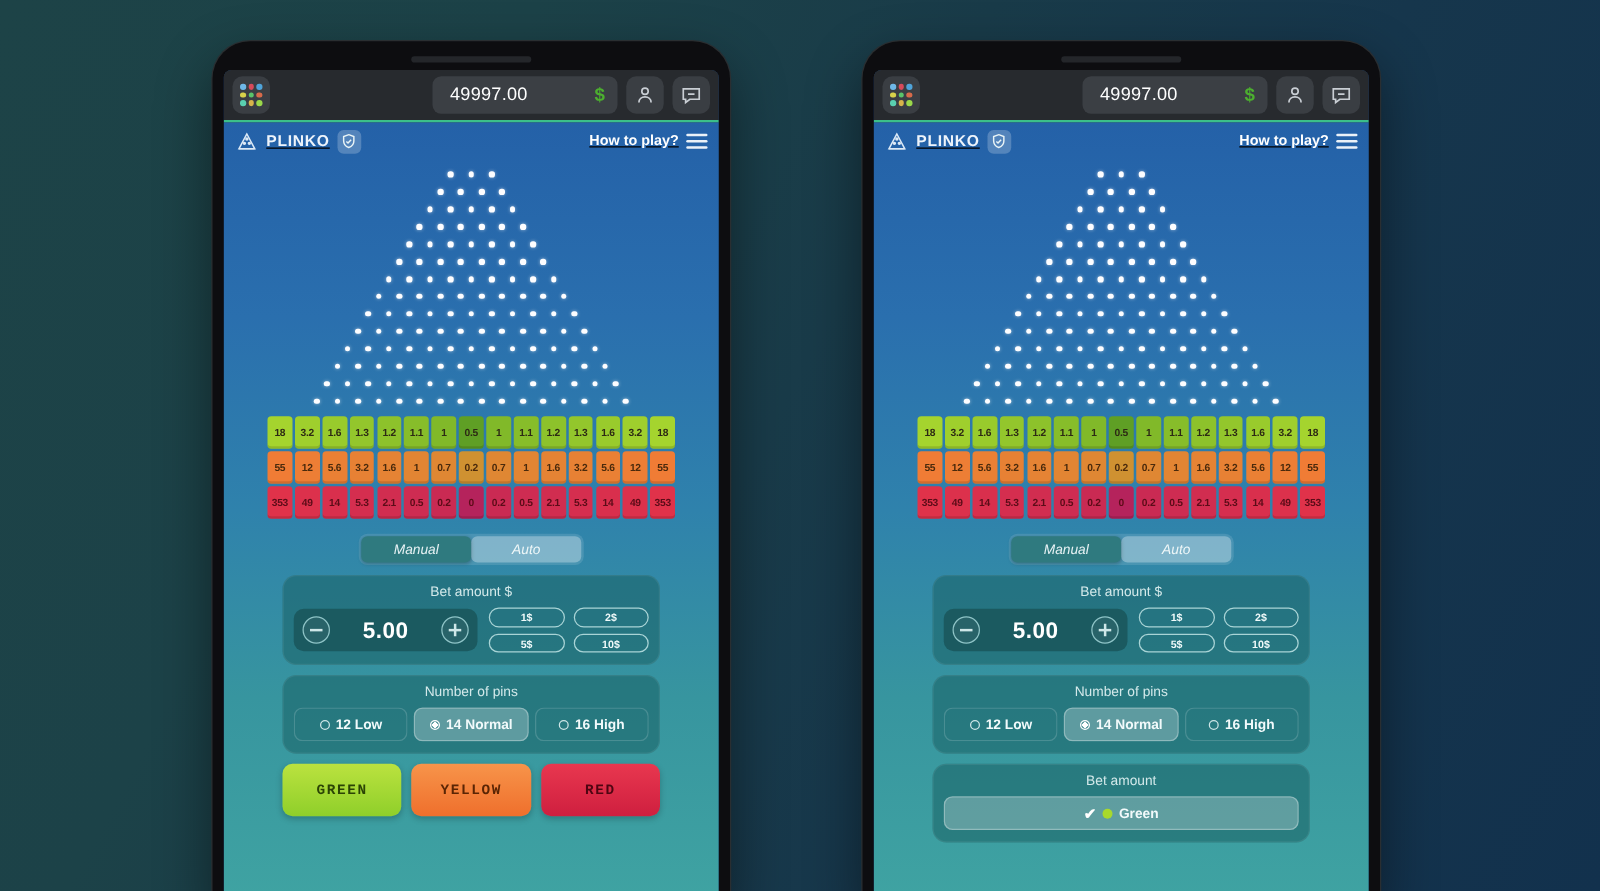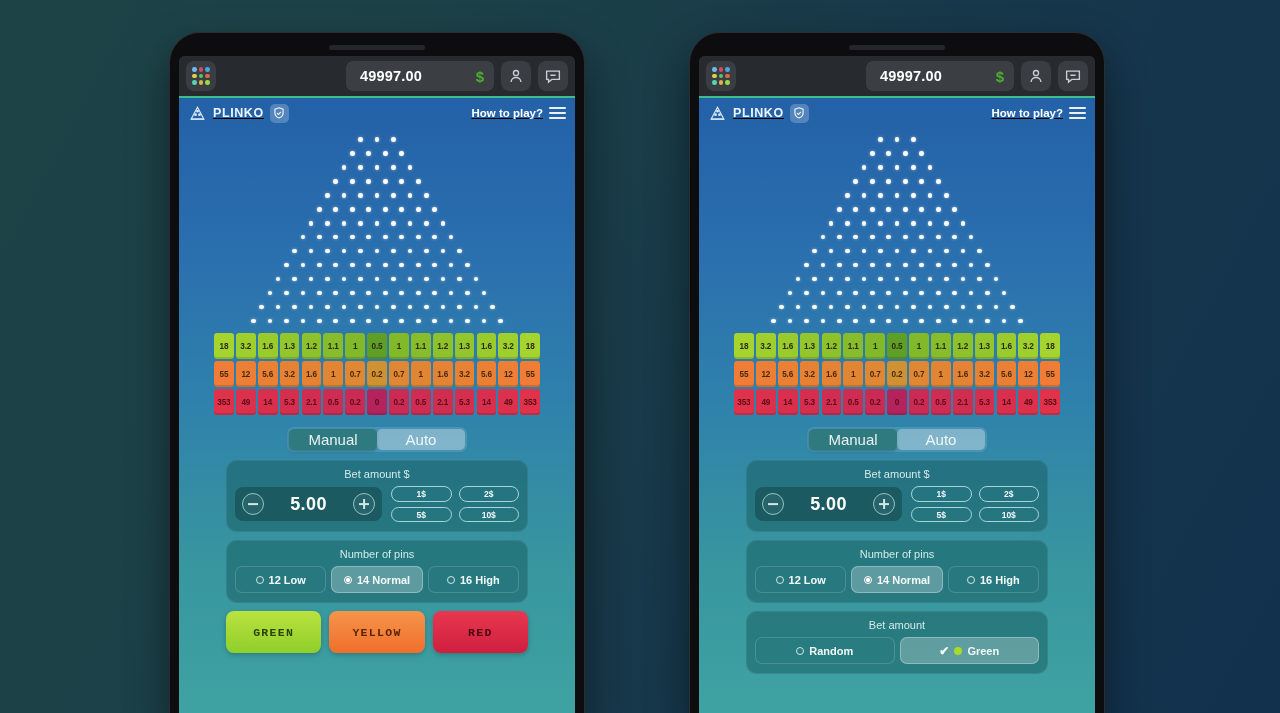--- a/index.html
+++ b/index.html
@@ -23,21 +23,21 @@
 
   
   .topbar { height:42px; background:#272a2e; display:flex; align-items:center; padding:0 7px; gap:7px;
             border-bottom:2px solid #3bbf8a; }
   .grid-btn { width:30px; height:30px; border-radius:8px; background:#3a3e43;
     display:grid; grid-template-columns:repeat(3,1fr); grid-template-rows:repeat(3,1fr);
     gap:2px; padding:6px; flex:0 0 auto; }
   .grid-btn i { border-radius:50%; display:block; }
   .balance { margin-left:auto; width:148px; height:30px; border-radius:7px; background:#3b3f44;
     display:flex; align-items:center; justify-content:space-between; padding:0 10px 0 14px; }
-  .balance .amt { color:#fff; font-weight:bold; font-size:14.5px; letter-spacing:.2px; }
+  .balance .amt { color:#fff; font-weight:normal; font-size:14.5px; letter-spacing:.2px; }
   .balance .cur { color:#4caf2f; font-weight:bold; font-size:15px; }
   .ico-btn { width:30px; height:30px; border-radius:8px; background:#3a3e43;
     display:flex; align-items:center; justify-content:center; flex:0 0 auto; }
   .ico-btn svg { width:18px; height:18px; }
 
   
   .game { position:relative; height:621px;
     background:linear-gradient(180deg,#2461a8 0%,#2a6fae 25%,#2f82ac 50%,#37959f 74%,#3fa3a2 100%); }
   .gamehead { height:30px; display:flex; align-items:center; padding:0 9px; gap:6px;text-decoration:underline; }
   .plinko-ico { width:19px; height:19px; }
@@ -61,21 +61,21 @@
   .cell { flex:1; height:26px; border-radius:3px; display:flex; align-items:center; justify-content:center;
     font-size:8.2px; font-weight:bold; color:#2d2a14; letter-spacing:-.2px;
     box-shadow:inset 0 -2px 0 rgba(0,0,0,.13); }
   .mrow.r2 .cell { color:#4a2a0c; }
   .mrow.r3 .cell { color:#5c0c18; }
 
   
   .tabs { margin:12px auto 0 auto; width:180px; height:25px; border-radius:7px;
     background:rgba(255,255,255,.12); display:flex; padding:2px; }
   .tab { flex:1; border-radius:5px; display:flex; align-items:center; justify-content:center;
-    font-size:15px; color:#e7f2f4; }
+    font-size:11px; color:#e7f2f4;font-style:italic; }
   .tab.active { background:#2f7a7f; box-shadow:0 1px 3px rgba(0,0,0,.25); }
   .tab.alt { background:rgba(255,255,255,.30); color:#eef7f8; }
 
   
   .panel { margin:8px auto 0 auto; width:302px; border-radius:11px;
     background:rgba(26,96,100,.55); padding:8px 9px 10px 9px;
     box-shadow:inset 0 0 0 1px rgba(255,255,255,.07); }
   .panel .ptitle { text-align:center; color:#d3e9ea; font-size:11px; margin-bottom:6px; }
   .betrow { display:flex; gap:9px; align-items:center; }
   .stepper { flex:1; height:34px; border-radius:8px; background:#1b5a60;
@@ -747,24 +747,20 @@
               <div class="seg">
                 <span class="radio"></span>
                 <span>16 High</span>
               </div>
             </div>
         </div>
 
         <div class="panel">
           <div class="ptitle">Bet amount</div>
           <div class="segs" id="colopts-r">
-              <div class="seg">
-                <span class="radio"></span>
-                <span>Random</span>
-              </div>
               <div class="seg on">
                 <span class="check">✔</span>
                 <span class="dotg" style="background: rgb(168, 217, 44);"></span>
                 <span>Green</span>
               </div>
             </div>
         </div>
       </div>
     </div>
   </div>

